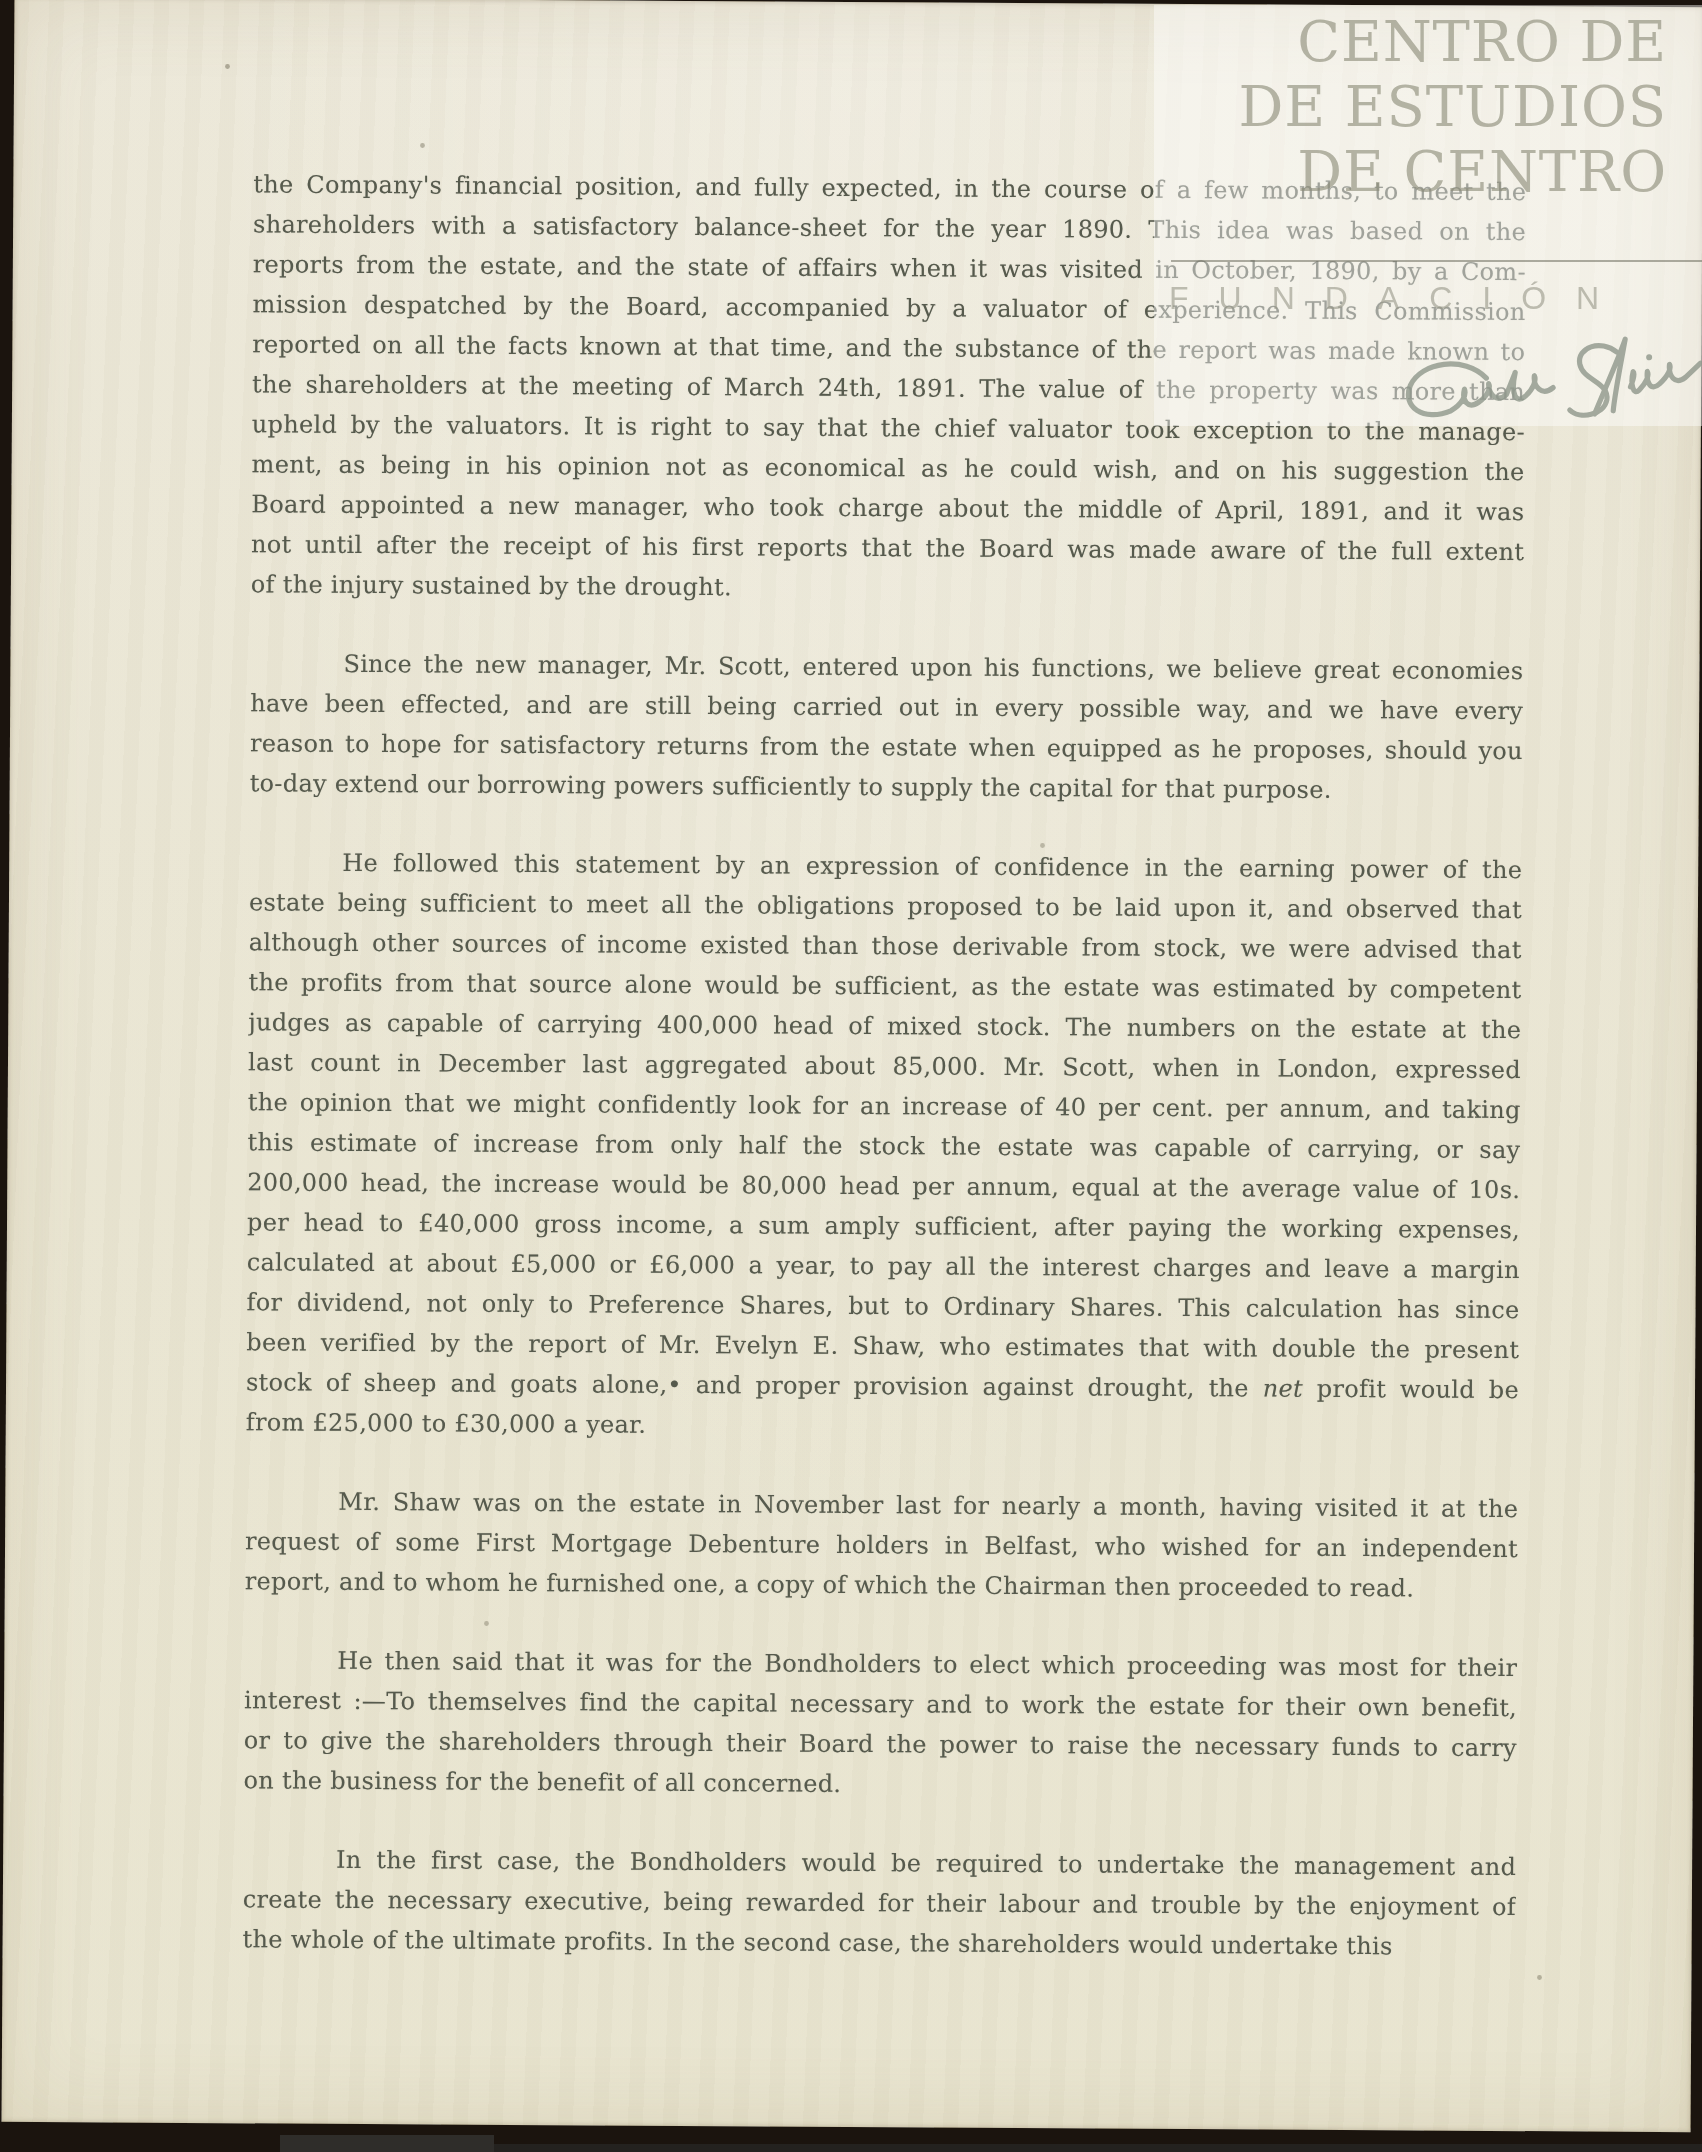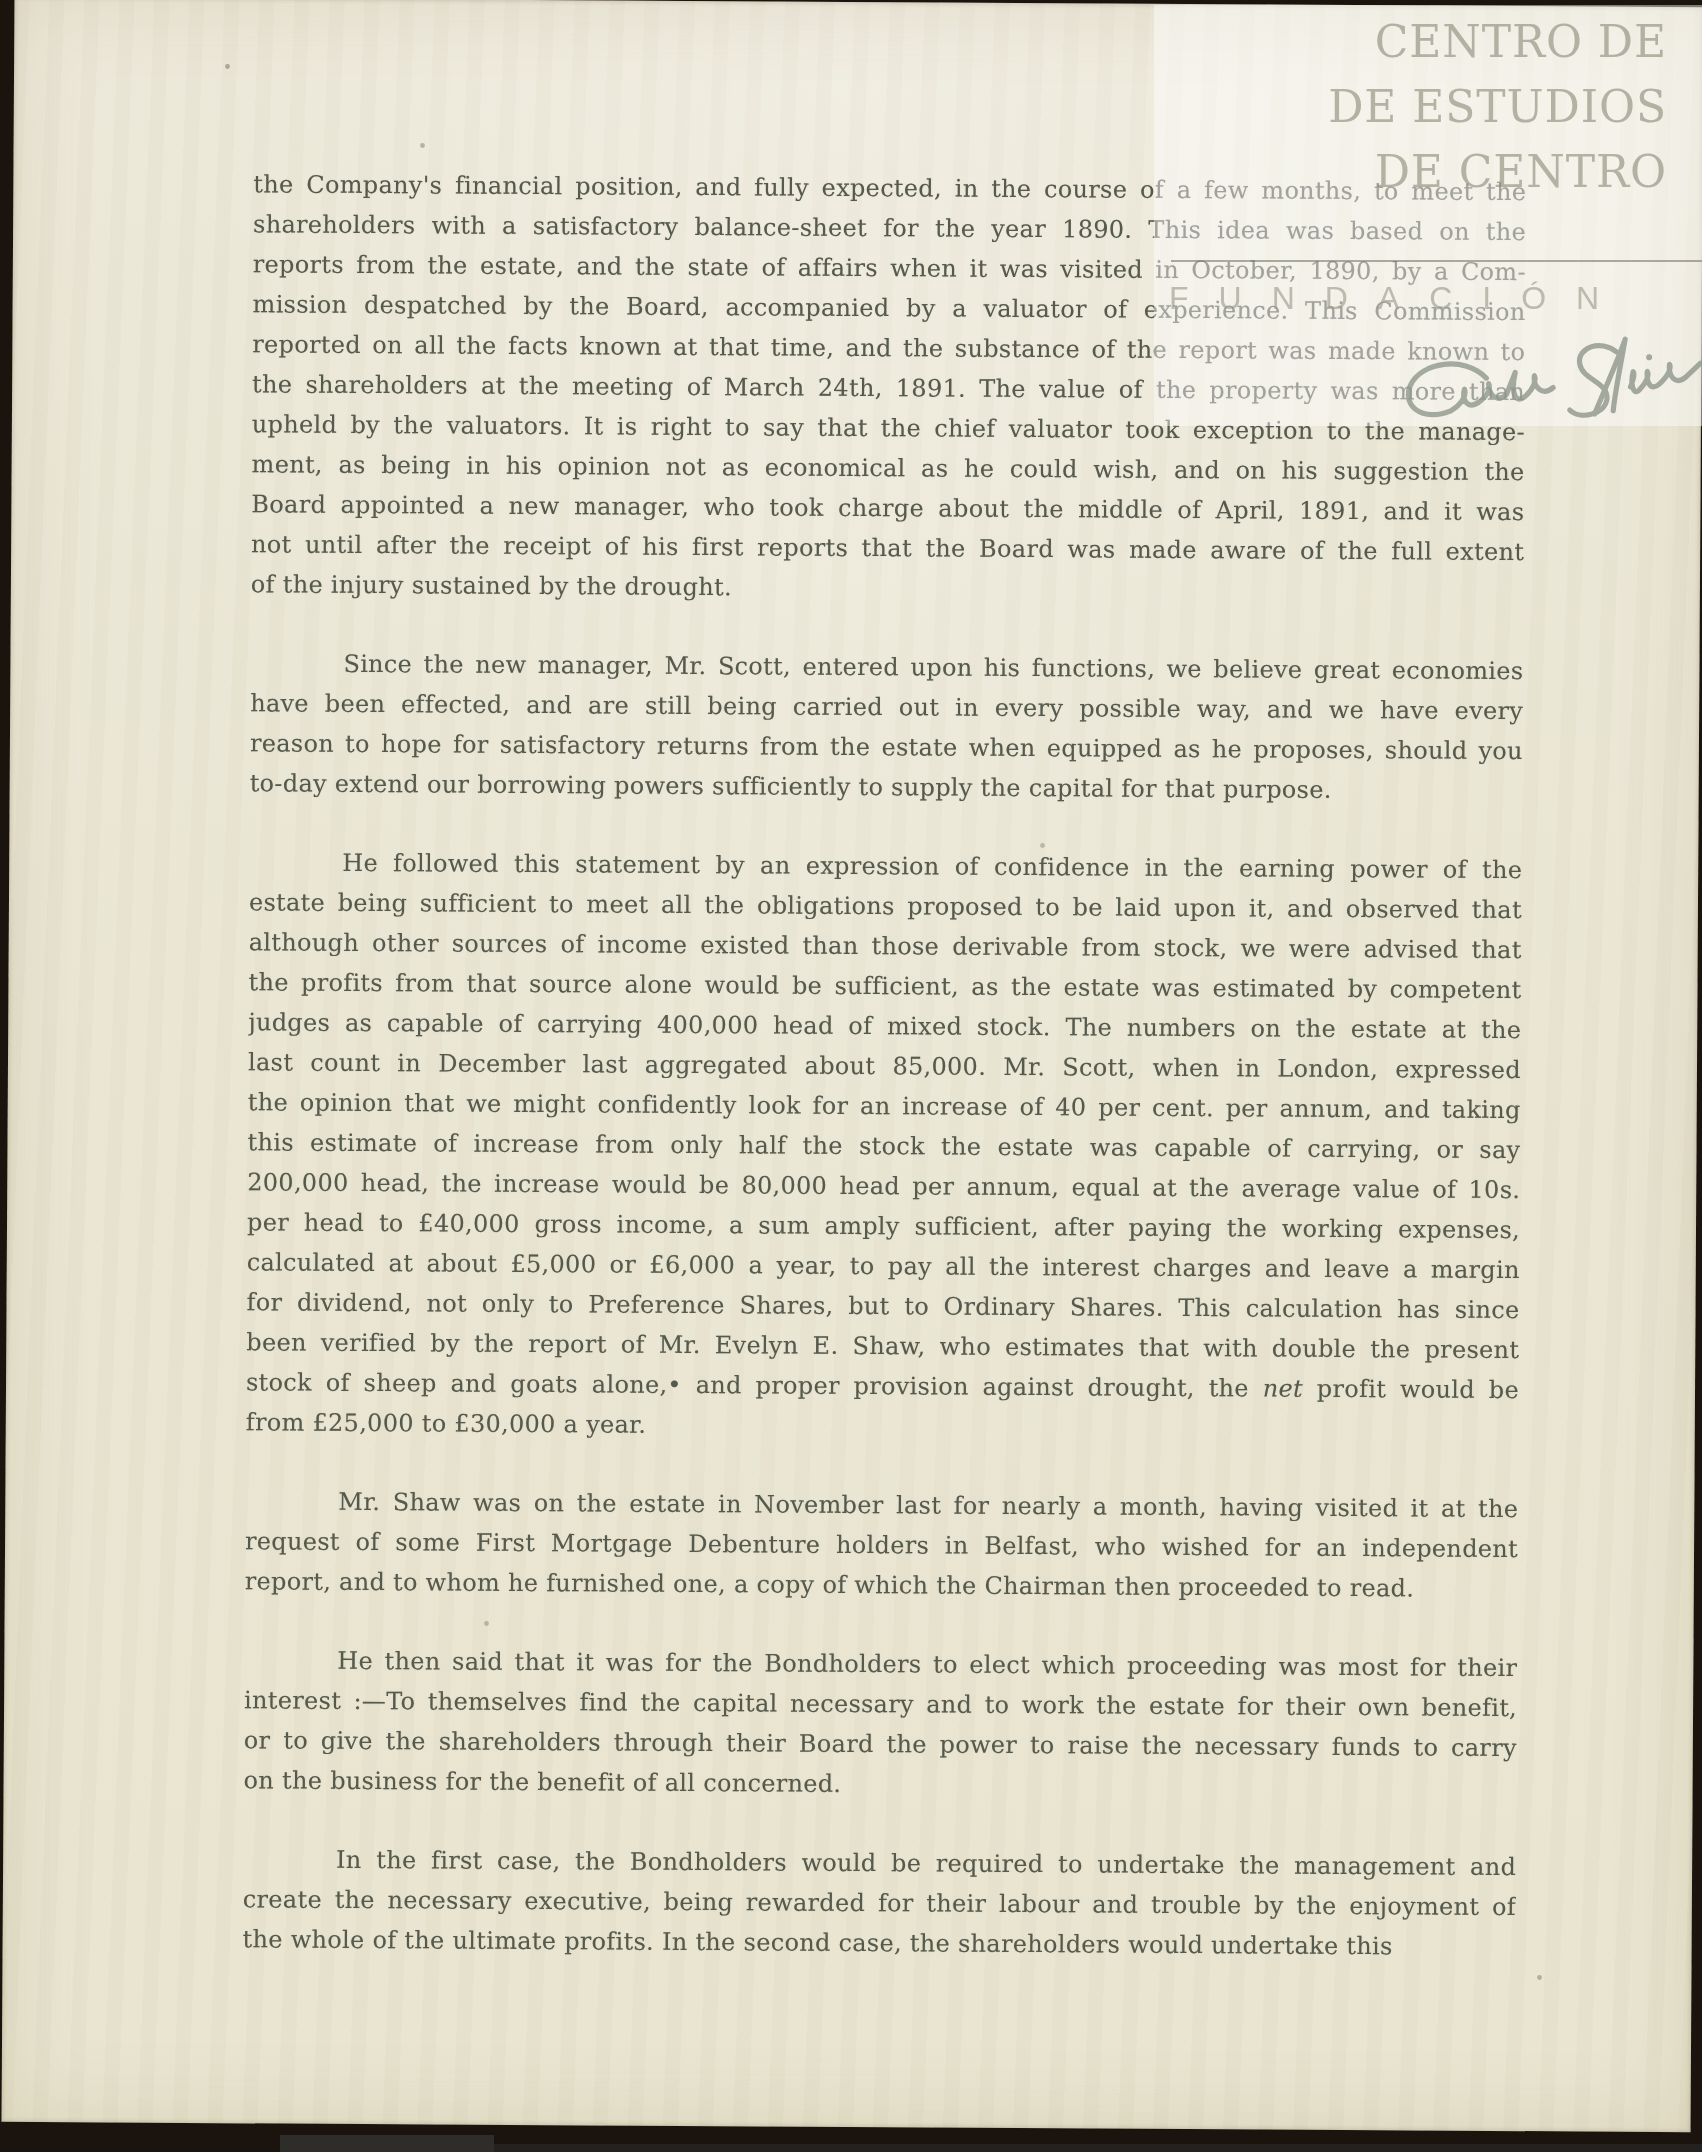--- a/index.html
+++ b/index.html
@@ -37,21 +37,21 @@
   .line em { }
   
   .wm-overlay {
     position:absolute; left:1154px; top:4.7px; width:548px; height:421px;
     background:rgba(255,255,255,0.44);
   }
   .wm-lines {
     position:absolute; top:9.3px; right:35px; width:522px;
     text-align:right;
     font-family:"DejaVu Serif", serif;
-    font-size:44px; line-height:65px; letter-spacing:0.9px;
+    font-size:56px; line-height:65px; letter-spacing:0.9px;
     color:rgba(138,138,120,0.62);
   }
   .wm-rule {
     position:absolute; left:1171px; top:260px; width:531px; height:1.9px;
     background:rgba(110,110,95,0.55);
   }
   .wm-foundation {
     position:absolute; left:1169px; top:280px;
     font-family:"Liberation Sans", sans-serif;
     font-size:32px; letter-spacing:30px; white-space:nowrap;

